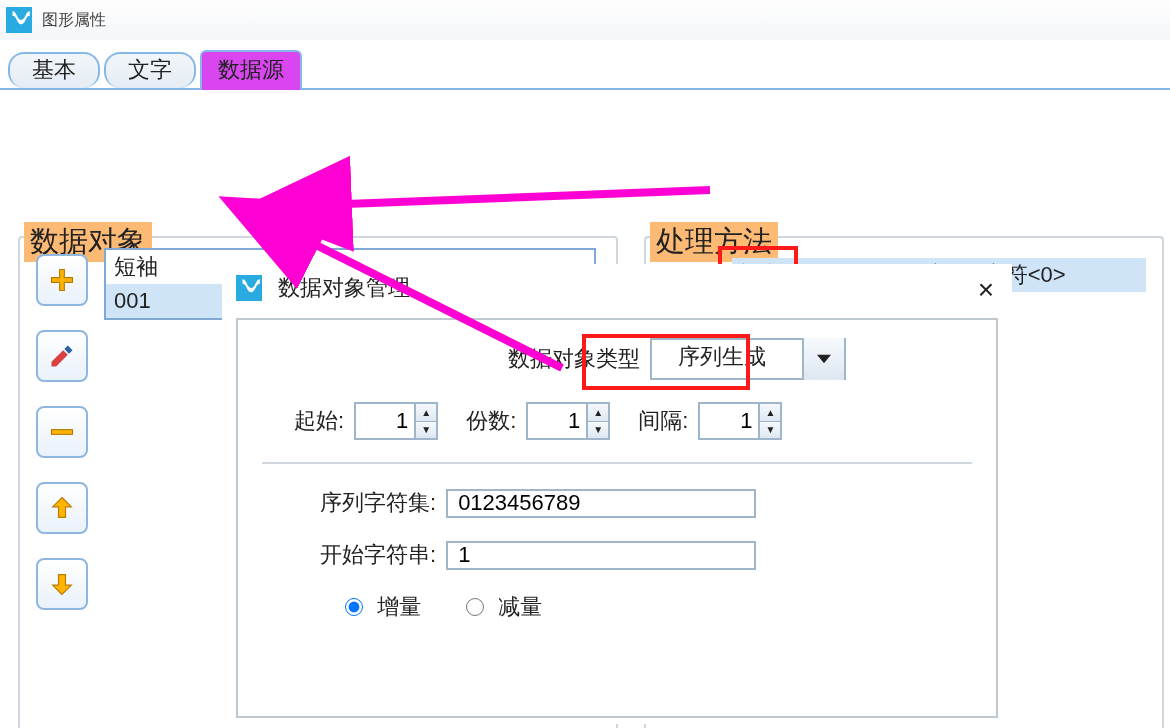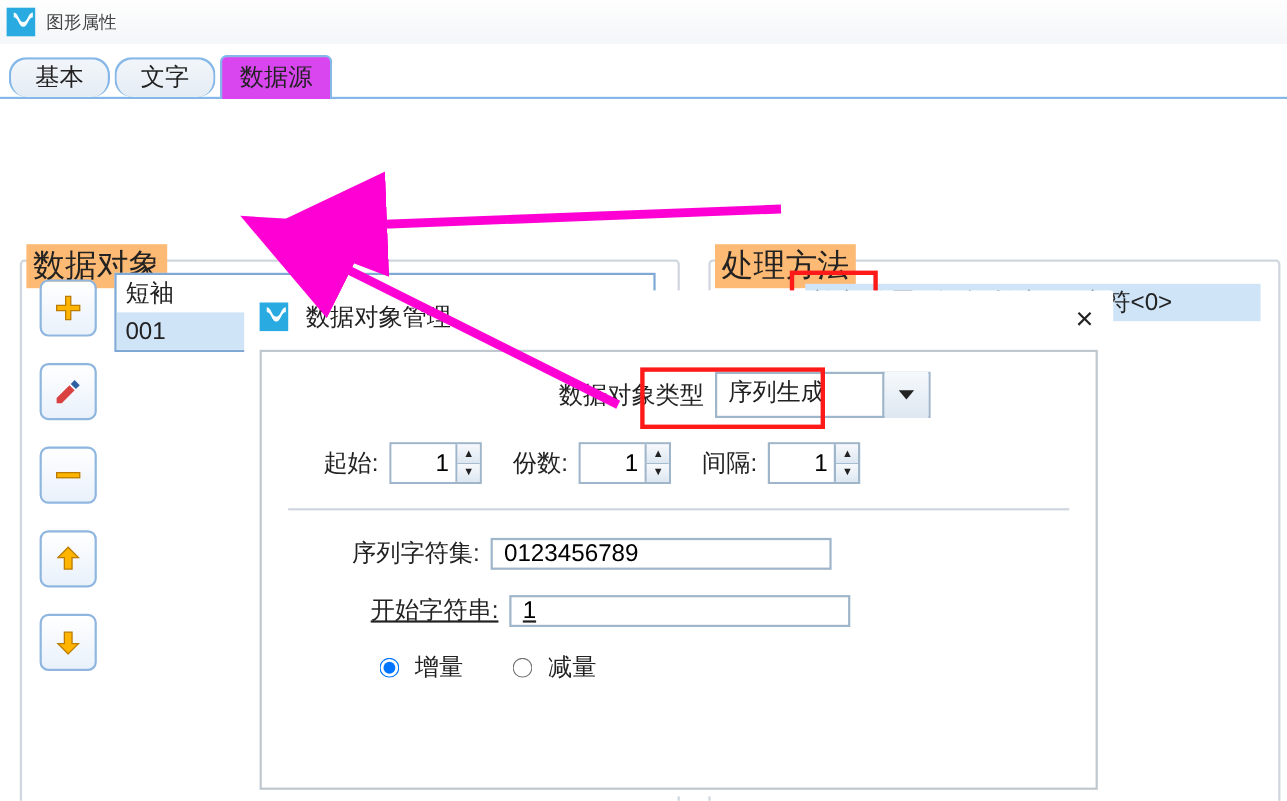--- a/index.html
+++ b/index.html
@@ -44,21 +44,21 @@
   .dlg-title{height:48px;display:flex;align-items:center;padding:0 14px;}
   .dlg-title .app-icon{width:26px;height:26px;}
   .dlg-title-text{font-size:22px;margin-left:6px;}
   .dlg-close{position:absolute;right:18px;top:10px;font-size:28px;cursor:pointer;}
   .dlg-body{border:2px solid #bfc7cf;margin:6px 14px 0 14px;height:400px;padding:18px 24px;
     position:relative;}
   .row{display:flex;align-items:center;margin-bottom:22px;font-size:22px;}
   .lbl{white-space:nowrap;}
   .combo{display:inline-flex;align-items:center;border:2px solid #9fb5ca;height:42px;
     margin-left:10px;background:#fff;}
-  .combo-in{width:150px;height:100%;padding:2px 10px;border:none;font-size:22px;}
+  .combo-in{width:150px;height:100%;padding:2px 26px;border:none;font-size:22px;}
   .combo-btn{width:42px;height:42px;border-left:2px solid #9fb5ca;background:linear-gradient(#f6f9fc,#dde7f1);
     display:flex;align-items:center;justify-content:center;}
   .spin{display:inline-flex;align-items:stretch;border:2px solid #9fb5ca;height:38px;margin-left:10px;
     margin-right:28px;background:#fff;}
   .spin input{width:58px;text-align:right;padding:0 6px;border:none;font-size:22px;}
   .spin .spbtns{width:22px;display:flex;flex-direction:column;border-left:2px solid #9fb5ca;}
   .spin .spbtns div{flex:1;background:linear-gradient(#f6f9fc,#dde7f1);display:flex;align-items:center;
     justify-content:center;font-size:10px;}
   .spin .spbtns div:first-child{border-bottom:1px solid #9fb5ca;}
   .tin{border:2px solid #9fb5ca;height:29px;padding:2px 10px;font-size:22px;margin-left:10px;}
@@ -198,21 +198,21 @@
       </span>
     </div>
 
     <hr style="border:none;border-top:2px solid #cfd6dd;margin:8px 0 24px 0;">
 
     <div class="row" style="margin-left:58px;">
       <span class="lbl">序列字符集:</span>
       <input class="tin" style="width: 310px;" value="0123456789">
     </div>
 
-    <div class="row" style="margin-left:75px;text-decoration:underline;">
+    <div class="row" style="margin-left:58px;">
       <span class="lbl">开始字符串:</span>
       <input class="tin" style="width: 310px;" value="1">
     </div>
 
     <div class="row radio-row" style="margin-left:78px;">
       <label>
         <input type="radio" name="dir" checked="" style="">
         <span>增量</span>
       </label>
       <label>

